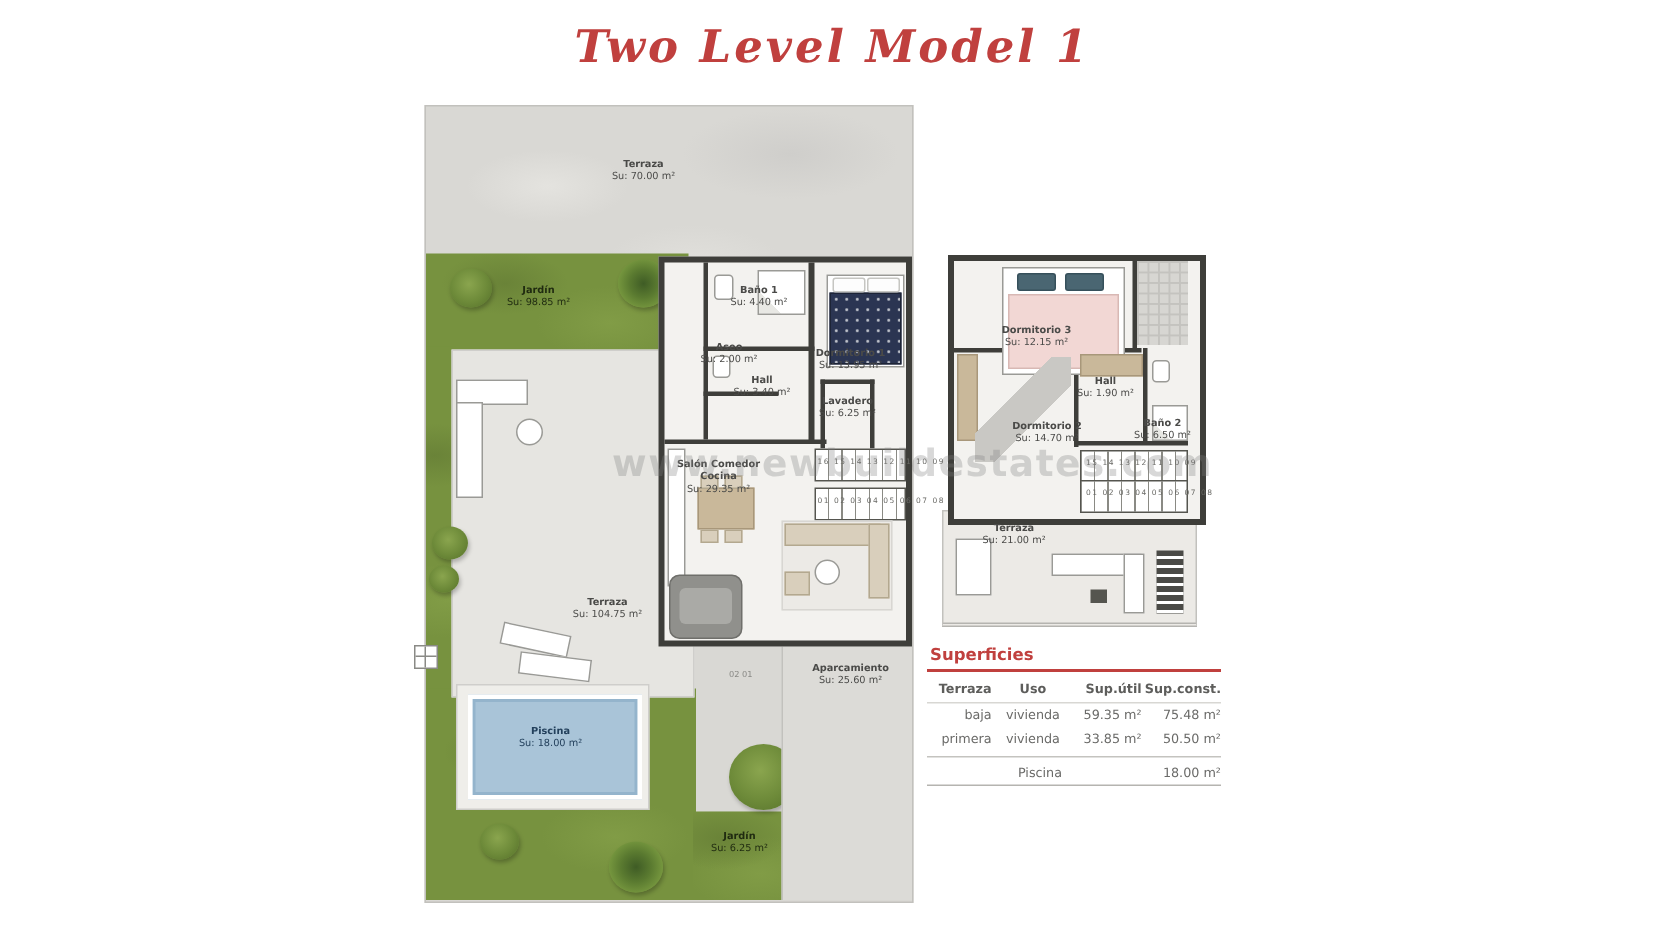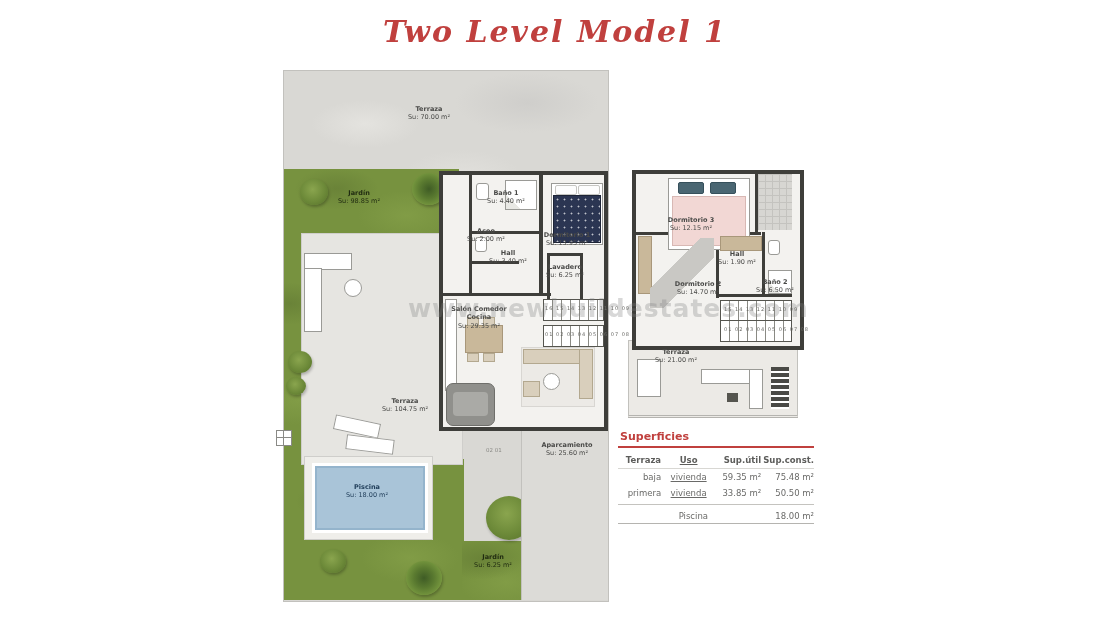--- a/index.html
+++ b/index.html
@@ -75,21 +75,21 @@
   .terr{background:#eceae6;border:1px solid #c2c1bd;}
   .railing{border-bottom:3px double #b5b4b0;}
   .darkunit{background:#4a4a46;background-image:repeating-linear-gradient(0deg,#fff 0 2px, rgba(0,0,0,0) 2px 6px);}
 
   
   .stable{position:absolute;left:618px;top:430px;width:196px;font-size:8.5px;color:#6a6a68;}
   .stable .stitle{font-size:11px;font-weight:bold;color:#c0403e;margin:0 0 3px 2px;}
   .redline{height:2px;background:#c0403e;margin-bottom:4px;}
   .trow{display:flex;align-items:center;padding:3px 0;}
   .c1{width:44px;text-align:right;padding-right:4px;}
-  .c2{width:48px;text-align:center;text-decoration:underline;}
+  .c2{width:48px;text-align:center;}
   .c3{width:50px;text-align:right;}
   .c4{width:54px;text-align:right;}
   .thead{font-weight:bold;color:#5d5d5b;border-bottom:1px solid #d8d7d3;}
   .sep{height:1px;background:#c4c3bf;margin:3px 0;}
   .piscina-row{display:flex;border-bottom:1px solid #b5b4b0;padding:3px 0 2px 0;margin-top:2px;}
   .piscina-row .pl{width:90px;text-align:right;}
   .piscina-row .pv{flex:1;text-align:right;}
 </style>
 </head>
 <body>

